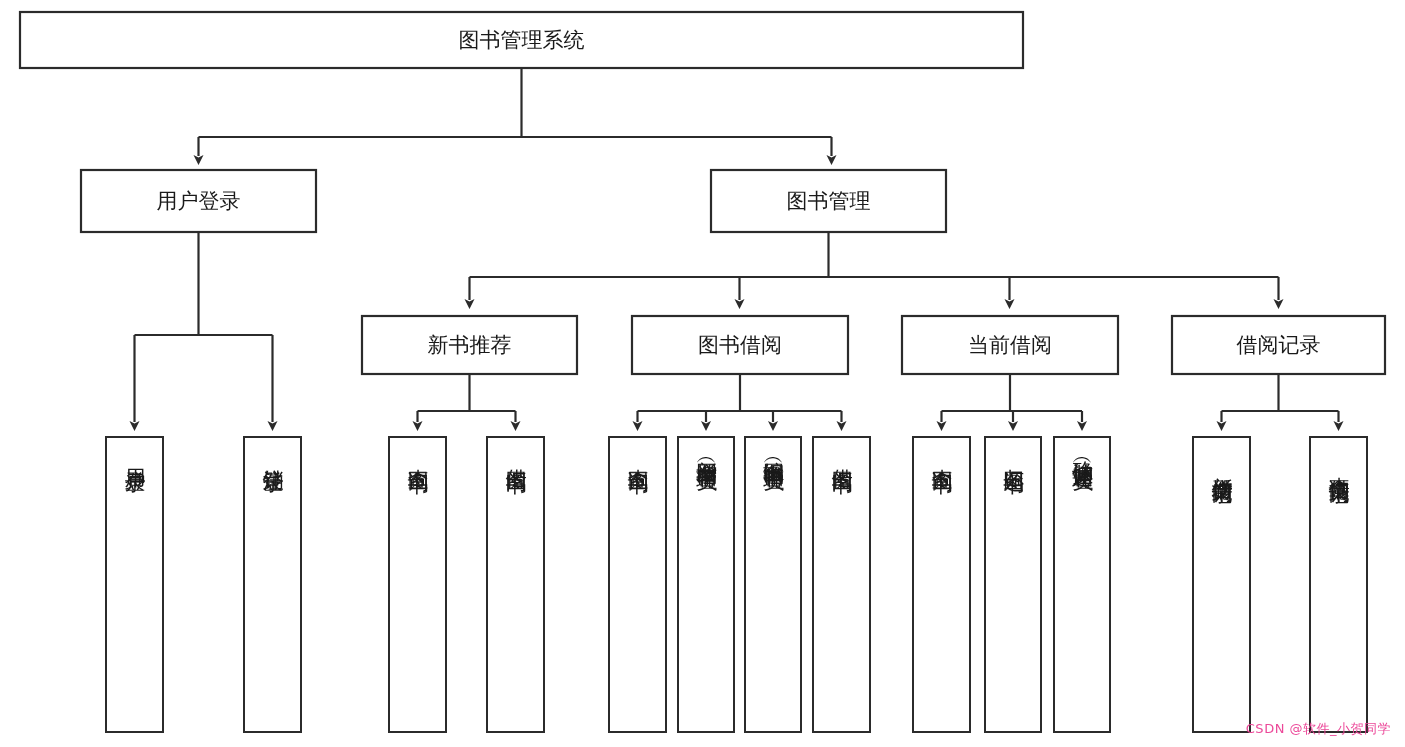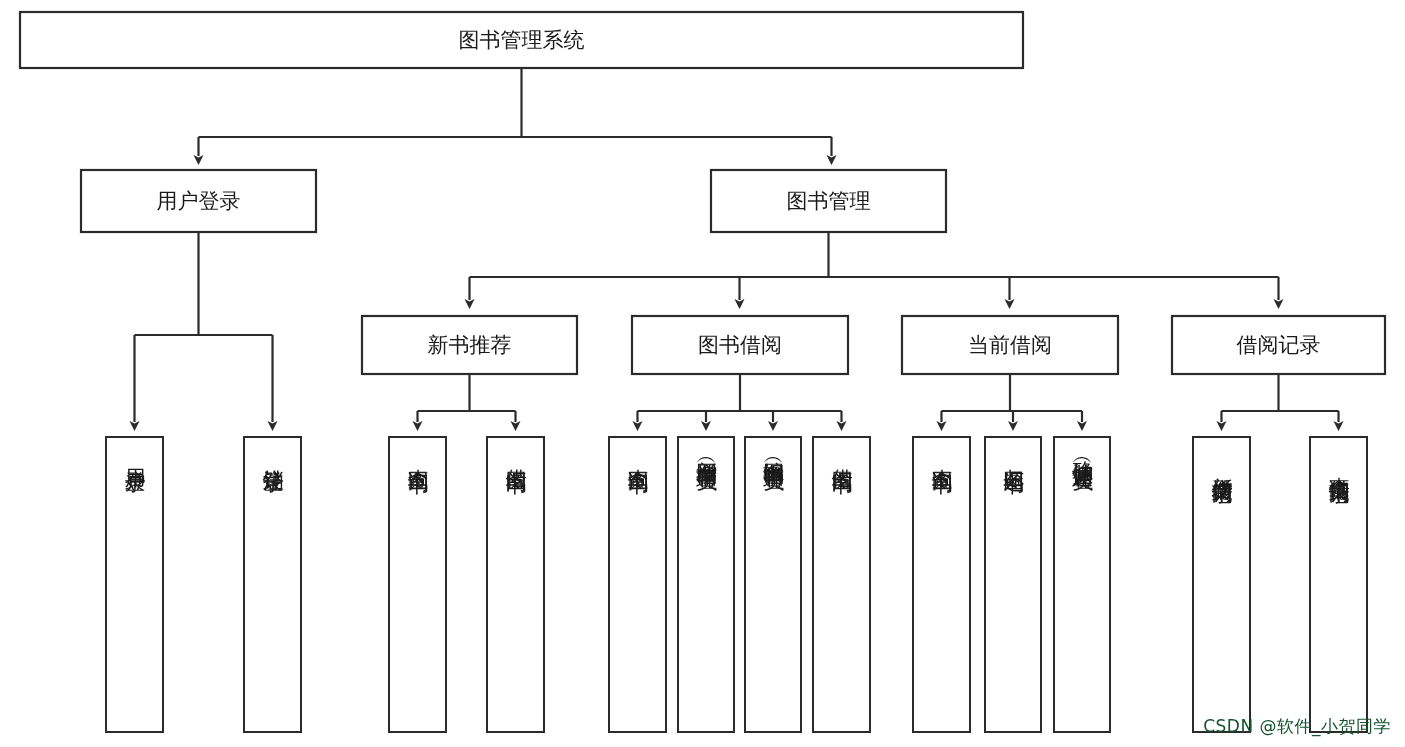--- a/index.html
+++ b/index.html
@@ -65,22 +65,22 @@
     line-height: 1.12;
     color: #1a1a1a;
     letter-spacing: 1.5px;
     white-space: nowrap;
   }
   #watermark {
     position: absolute;
     right: 14px;
     bottom: 9px;
     font-family: "DejaVu Sans", "Liberation Sans", sans-serif;
-    font-size: 17px;
-    color: #14532d;
+    font-size: 13px;
+    color: #ec4899;
     letter-spacing: 0.5px;
     pointer-events: none;
     white-space: nowrap;
     margin-left: 8px;
   }
 </style>
 </head>
 <body>
 
 <div id="diagram-root">

